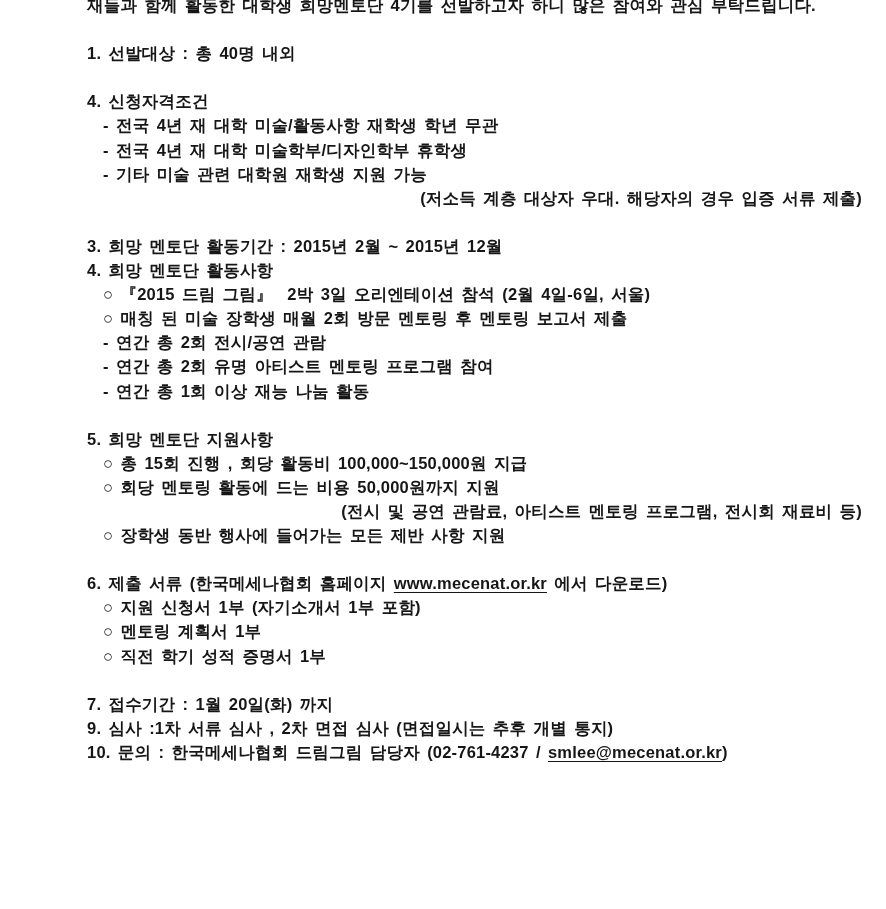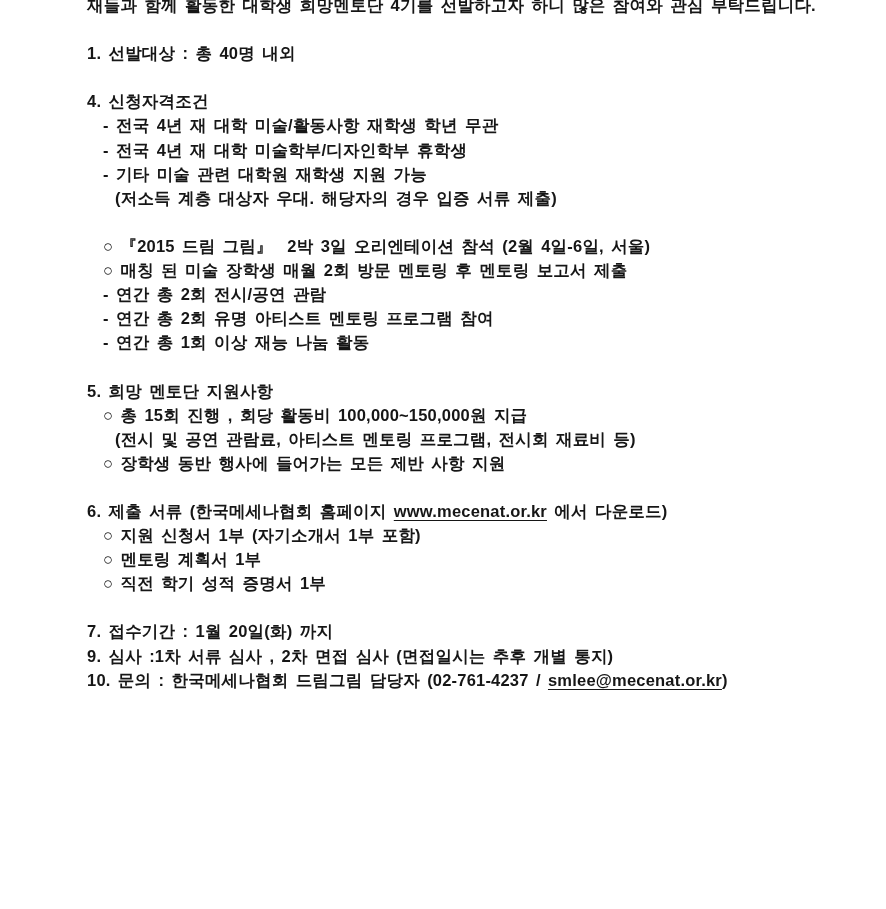--- a/index.html
+++ b/index.html
@@ -25,21 +25,21 @@
     color: #161616;
     letter-spacing: 0.2px;
     word-spacing: 2.5px;
   }
   .line {
     white-space: pre-wrap;
     min-height: 24.1px;
   }
   .indent-0 { padding-left: 0; }
   .indent-1 { padding-left: 16px; }
-  .indent-2 { padding-left: 28px; }
+  .indent-2 { padding-left: 28px; text-align: right; }
   .blank { }
   .link {
     text-decoration: underline;
     text-underline-offset: 3px;
     color: #161616;
     cursor: pointer;
     text-align: right;
   }
 </style>
 </head>
@@ -50,28 +50,31 @@
       <div class="line indent-0"><span>재들과 함께 활동한 대학생 희망멘토단 4기를 선발하고자 하니 많은 참여와 관심 부탁드립니다.</span></div>
       <div class="line blank">&nbsp;</div>
       <div class="line indent-0"><span>1. 선발대상 : 총 40명 내외</span></div>
       <div class="line blank">&nbsp;</div>
       <div class="line indent-0"><span>4. 신청자격조건</span></div>
       <div class="line indent-1"><span>- 전국 4년 재 대학 미술/활동사항 재학생 학년 무관</span></div>
       <div class="line indent-1"><span>- 전국 4년 재 대학 미술학부/디자인학부 휴학생</span></div>
       <div class="line indent-1"><span>- 기타 미술 관련 대학원 재학생 지원 가능</span></div>
       <div class="line indent-2"><span>(저소득 계층 대상자 우대. 해당자의 경우 입증 서류 제출)</span></div>
       <div class="line blank">&nbsp;</div>
+      <div class="line indent-0"><span>3. 희망 멘토단 활동기간 : 2015년 2월 ~ 2015년 12월</span></div>
+      <div class="line indent-0"><span>4. 희망 멘토단 활동사항</span></div>
       <div class="line indent-1"><span>○ 『2015 드림 그림』  2박 3일 오리엔테이션 참석 (2월 4일-6일, 서울)</span></div>
       <div class="line indent-1"><span>○ 매칭 된 미술 장학생 매월 2회 방문 멘토링 후 멘토링 보고서 제출</span></div>
       <div class="line indent-1"><span>- 연간 총 2회 전시/공연 관람</span></div>
       <div class="line indent-1"><span>- 연간 총 2회 유명 아티스트 멘토링 프로그램 참여</span></div>
       <div class="line indent-1"><span>- 연간 총 1회 이상 재능 나눔 활동</span></div>
       <div class="line blank">&nbsp;</div>
       <div class="line indent-0"><span>5. 희망 멘토단 지원사항</span></div>
       <div class="line indent-1"><span>○ 총 15회 진행 , 회당 활동비 100,000~150,000원 지급</span></div>
+      <div class="line indent-1"><span>○ 회당 멘토링 활동에 드는 비용 50,000원까지 지원</span></div>
       <div class="line indent-2"><span>(전시 및 공연 관람료, 아티스트 멘토링 프로그램, 전시회 재료비 등)</span></div>
       <div class="line indent-1"><span>○ 장학생 동반 행사에 들어가는 모든 제반 사항 지원</span></div>
       <div class="line blank">&nbsp;</div>
       <div class="line indent-0"><span>6. 제출 서류 (한국메세나협회 홈페이지 </span><span class="link">www.mecenat.or.kr</span><span> 에서 다운로드)</span></div>
       <div class="line indent-1"><span>○ 지원 신청서 1부 (자기소개서 1부 포함)</span></div>
       <div class="line indent-1"><span>○ 멘토링 계획서 1부</span></div>
       <div class="line indent-1"><span>○ 직전 학기 성적 증명서 1부</span></div>
       <div class="line blank">&nbsp;</div>
       <div class="line indent-0"><span>7. 접수기간 : 1월 20일(화) 까지</span></div>
       <div class="line indent-0"><span>9. 심사 :1차 서류 심사 , 2차 면접 심사 (면접일시는 추후 개별 통지)</span></div>

